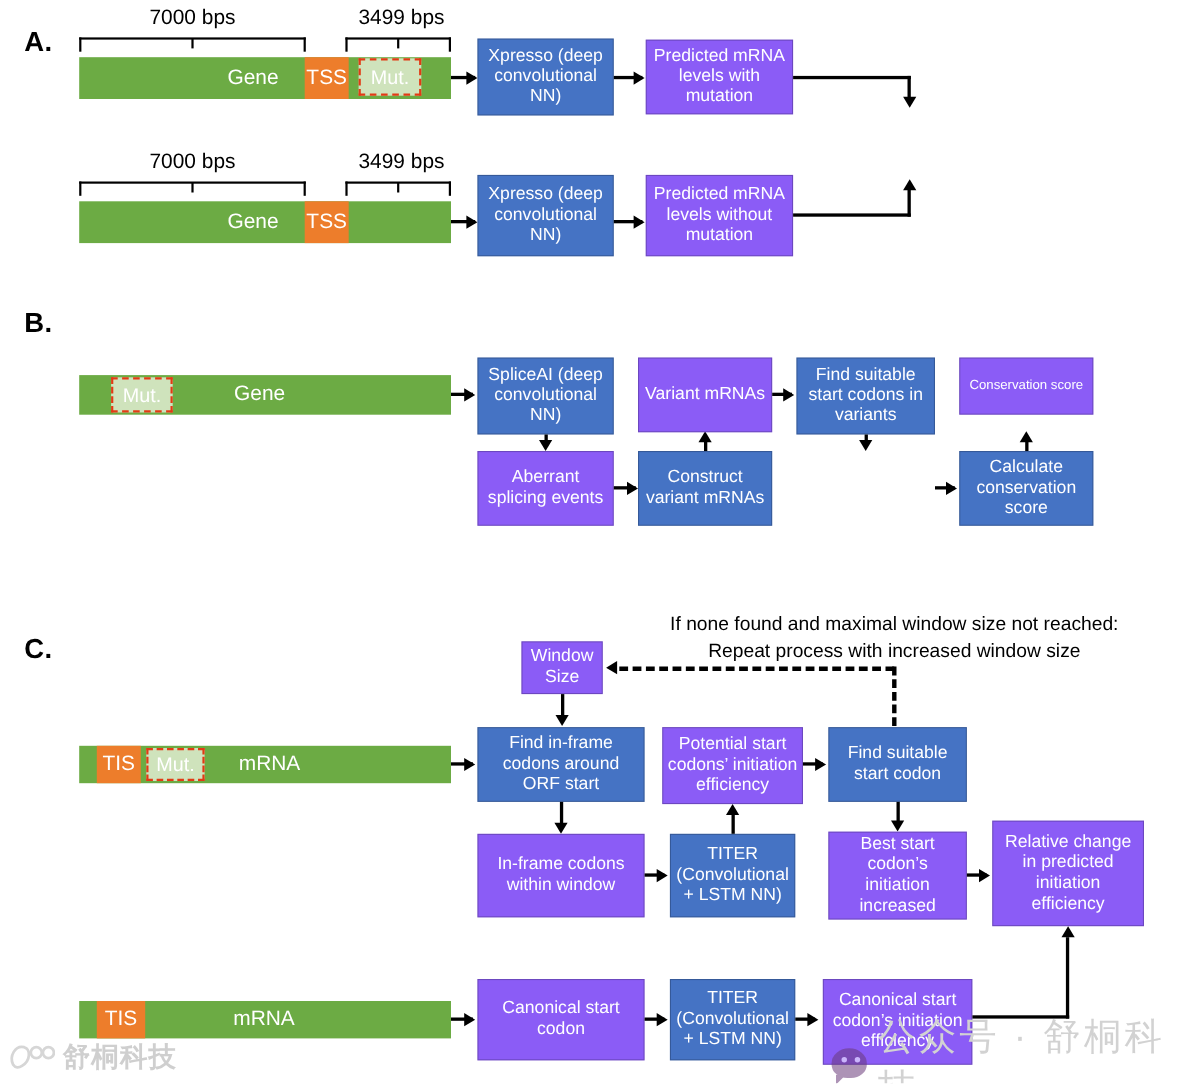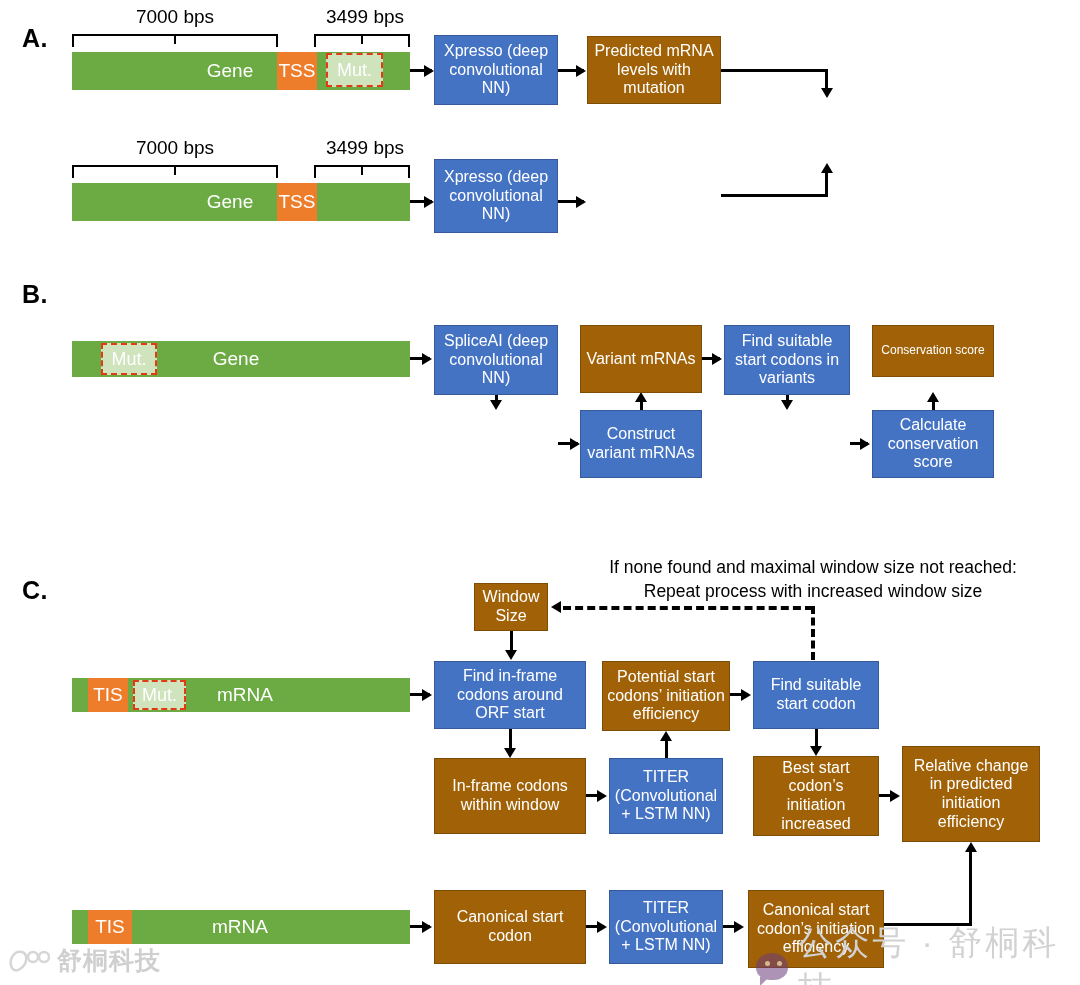--- a/index.html
+++ b/index.html
@@ -6,21 +6,21 @@
   body{font-family:"Liberation Sans","DejaVu Sans",sans-serif;}
   #canvas{position:relative;width:1080px;height:985px;background:#fff;overflow:hidden;}
 
   .panel-letter{position:absolute;font-size:25px;font-weight:bold;color:#000;letter-spacing:.5px;}
 
   
   .box{position:absolute;box-sizing:border-box;display:flex;align-items:center;
        justify-content:center;text-align:center;color:#fff;line-height:1.16;
        padding:17px 4px;border:1px solid rgba(0,0,0,.22);}
   .box.blue{background:#4573C4;}
-  .box.purple{background:#a16207;}
+  .box.purple{background:#8b5cf6;}
 
   
   .bar{position:absolute;background:#6CAB44;box-sizing:border-box;}
   .bar-label{position:absolute;color:#fff;display:flex;align-items:center;
              justify-content:center;font-size:19px;}
   .seg-orange{position:absolute;background:#ED7D2B;color:#fff;display:flex;
               align-items:center;justify-content:center;font-size:19px;
               box-sizing:border-box;}
   .seg-mut{position:absolute;background:#CFE3BC;color:#ffffff;display:flex;
            align-items:center;justify-content:center;font-size:18px;
@@ -107,38 +107,40 @@
   <div class="seg-orange" style="left:277px;top:183px;width:40px;height:38px;">TSS</div>
 
   <div class="ln" style="left:410px;top:200px;width:22px;height:3px;"></div>
   <div class="arrow r" style="left:424px;top:195.5px;"></div>
 
   <div class="box blue" style="left:434px;top:159px;width:124px;height:74px;font-size:16px;">Xpresso (deep convolutional NN)</div>
 
   <div class="ln" style="left:558px;top:200px;width:26px;height:3px;"></div>
   <div class="arrow r" style="left:576px;top:195.5px;"></div>
 
+  <div class="box purple" style="left:587px;top:159px;width:134px;height:74px;font-size:16px;">Predicted mRNA levels without mutation</div>
 
   <div class="ln" style="left:721px;top:194px;width:107px;height:3px;"></div>
   <div class="ln" style="left:825px;top:172px;width:3px;height:25px;"></div>
   <div class="arrow u" style="left:820.5px;top:163px;"></div>
 
   <div class="panel-letter" style="left:22px;top:280px;">B.</div>
 
   <div class="bar" style="left:72px;top:341px;width:338px;height:36px;"></div>
   <div class="seg-mut" style="left:101px;top:343px;width:56px;height:32px;">Mut.</div>
   <div class="bar-label" style="left:186px;top:341px;width:100px;height:36px;">Gene</div>
 
   <div class="ln" style="left:410px;top:357px;width:20px;height:3px;"></div>
   <div class="arrow r" style="left:422px;top:352.5px;"></div>
 
   <div class="box blue" style="left:434px;top:325px;width:124px;height:70px;font-size:16px;">SpliceAI (deep convolutional NN)</div>
   <div class="ln" style="left:494.5px;top:395px;width:3px;height:10px;"></div>
   <div class="arrow d" style="left:490px;top:400px;"></div>
 
+  <div class="box purple" style="left:434px;top:410px;width:124px;height:68px;font-size:16px;">Aberrant splicing events</div>
 
   <div class="ln" style="left:558px;top:442px;width:20px;height:3px;"></div>
   <div class="arrow r" style="left:570px;top:437.5px;"></div>
 
   <div class="box blue" style="left:580px;top:410px;width:122px;height:68px;font-size:16px;">Construct variant mRNAs</div>
   <div class="ln" style="left:639.5px;top:399px;width:3px;height:11px;"></div>
   <div class="arrow u" style="left:635px;top:392px;"></div>
 
   <div class="box purple" style="left:580px;top:325px;width:122px;height:68px;font-size:16px;">Variant mRNAs</div>
 

